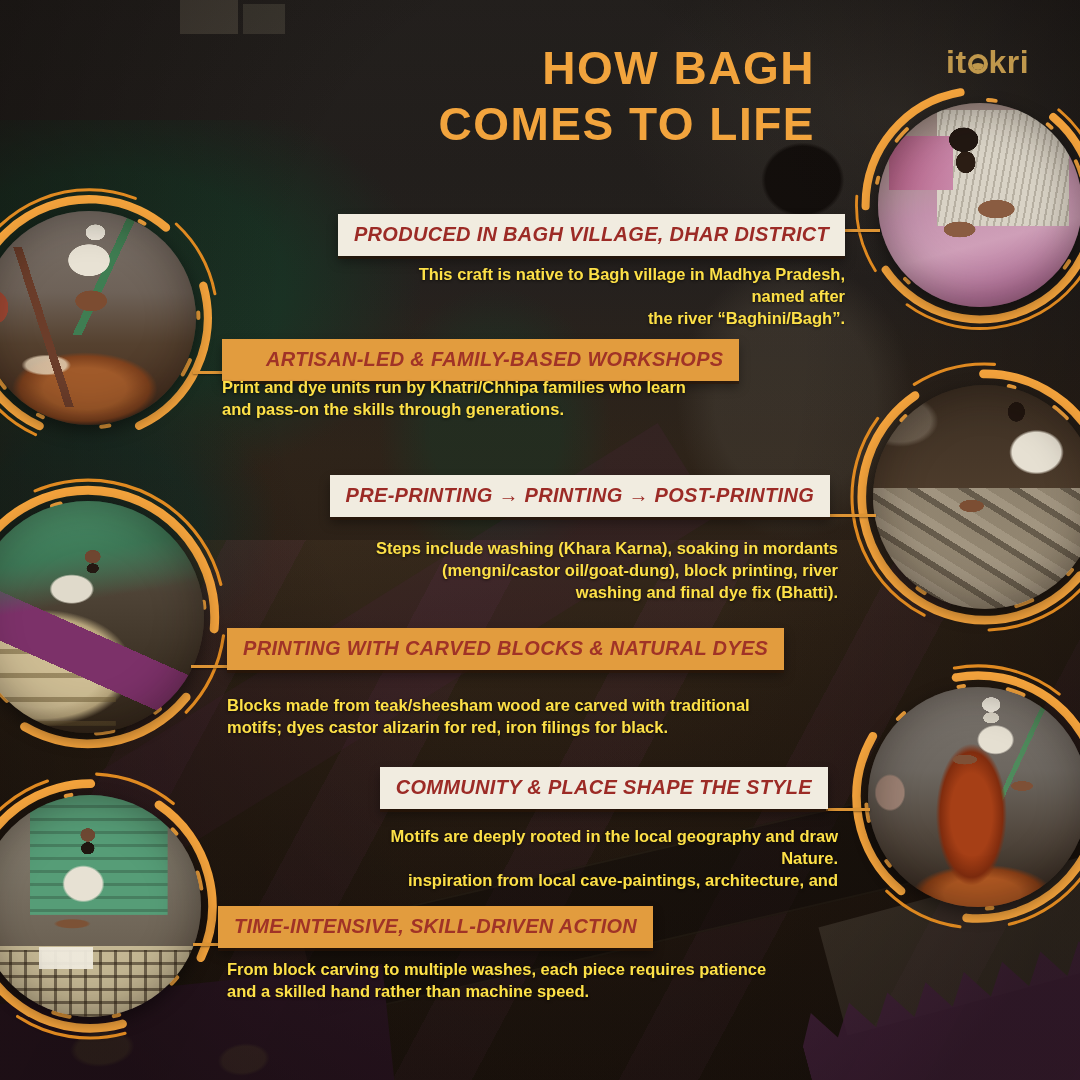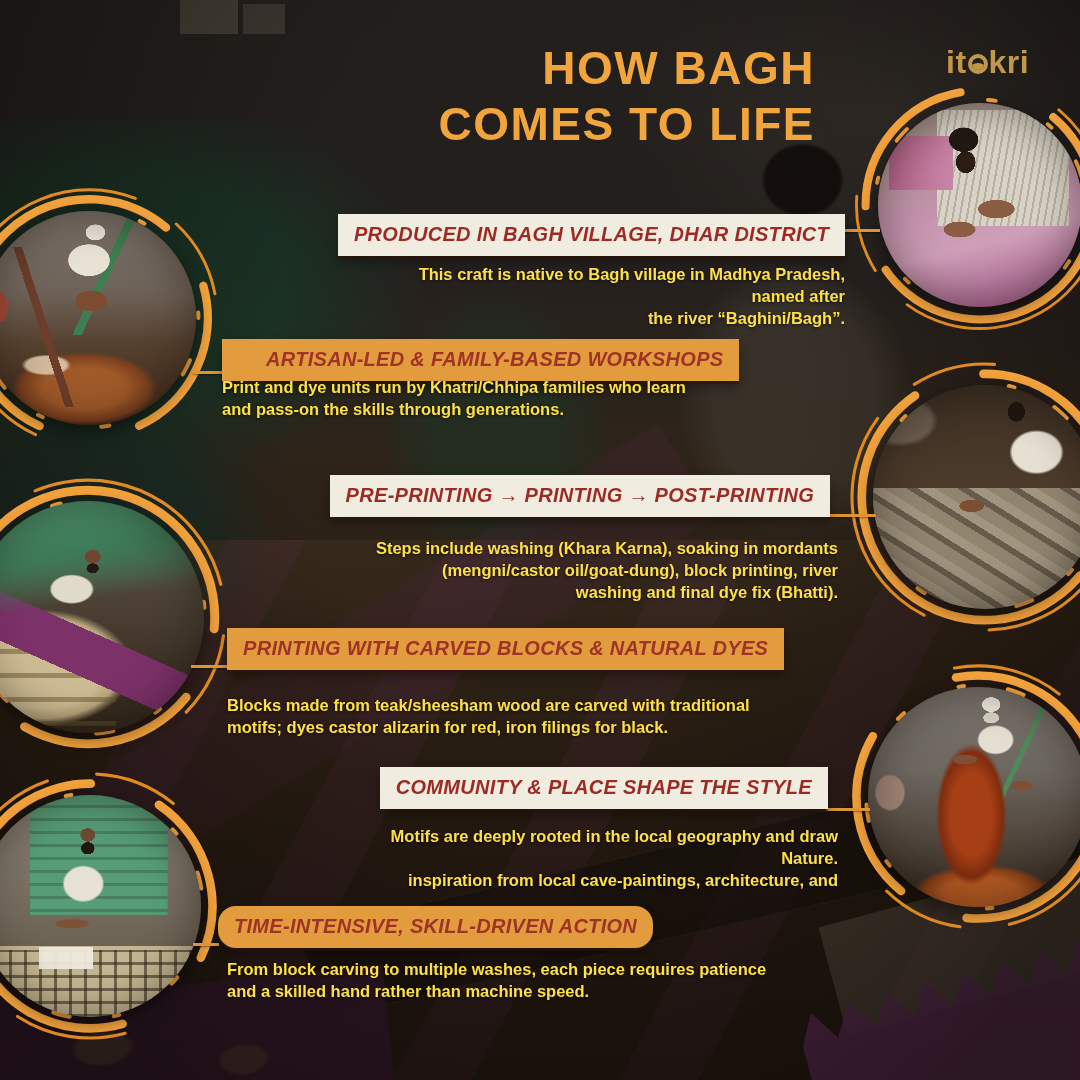--- a/index.html
+++ b/index.html
@@ -155,21 +155,21 @@
   .banner{position:absolute;z-index:4;white-space:nowrap;padding:9px 16px 10px;
     font-style:italic;font-weight:800;font-size:20px;letter-spacing:.3px;
     box-shadow:0 3px 0 rgba(46,22,6,.55),0 6px 10px rgba(0,0,0,.35);}
   .banner.cream{background:#F1ECE0;color:#9C2B26;}
   .banner.orange{background:#E29C3E;color:#A03327;}
   .bn1{right:235px;top:214px;}
   .bn2{left:222px;top:339px;padding-left:44px;}
   .bn3{right:250px;top:475px;}
   .bn4{left:227px;top:628px;}
   .bn5{right:252px;top:767px;}
-  .bn6{left:218px;top:906px;border-radius:18px;}
+  .bn6{left:218px;top:906px;}
   .body{position:absolute;z-index:4;color:#fde047;font-weight:700;font-size:16.5px;line-height:22px;
     text-shadow:0 1px 3px rgba(0,0,0,.65);}
   .body .line{display:block;}
   .body.r{text-align:right;}
   .bd1{right:235px;top:263px;width:480px;}
   .bd2{left:222px;top:376px;width:520px;}
   .bd3{right:242px;top:537px;width:520px;}
   .bd4{left:227px;top:656px;width:540px;margin-top:38px;}
   .bd5{right:242px;top:825px;width:540px;}
   .bd6{left:227px;top:958px;width:600px;}

